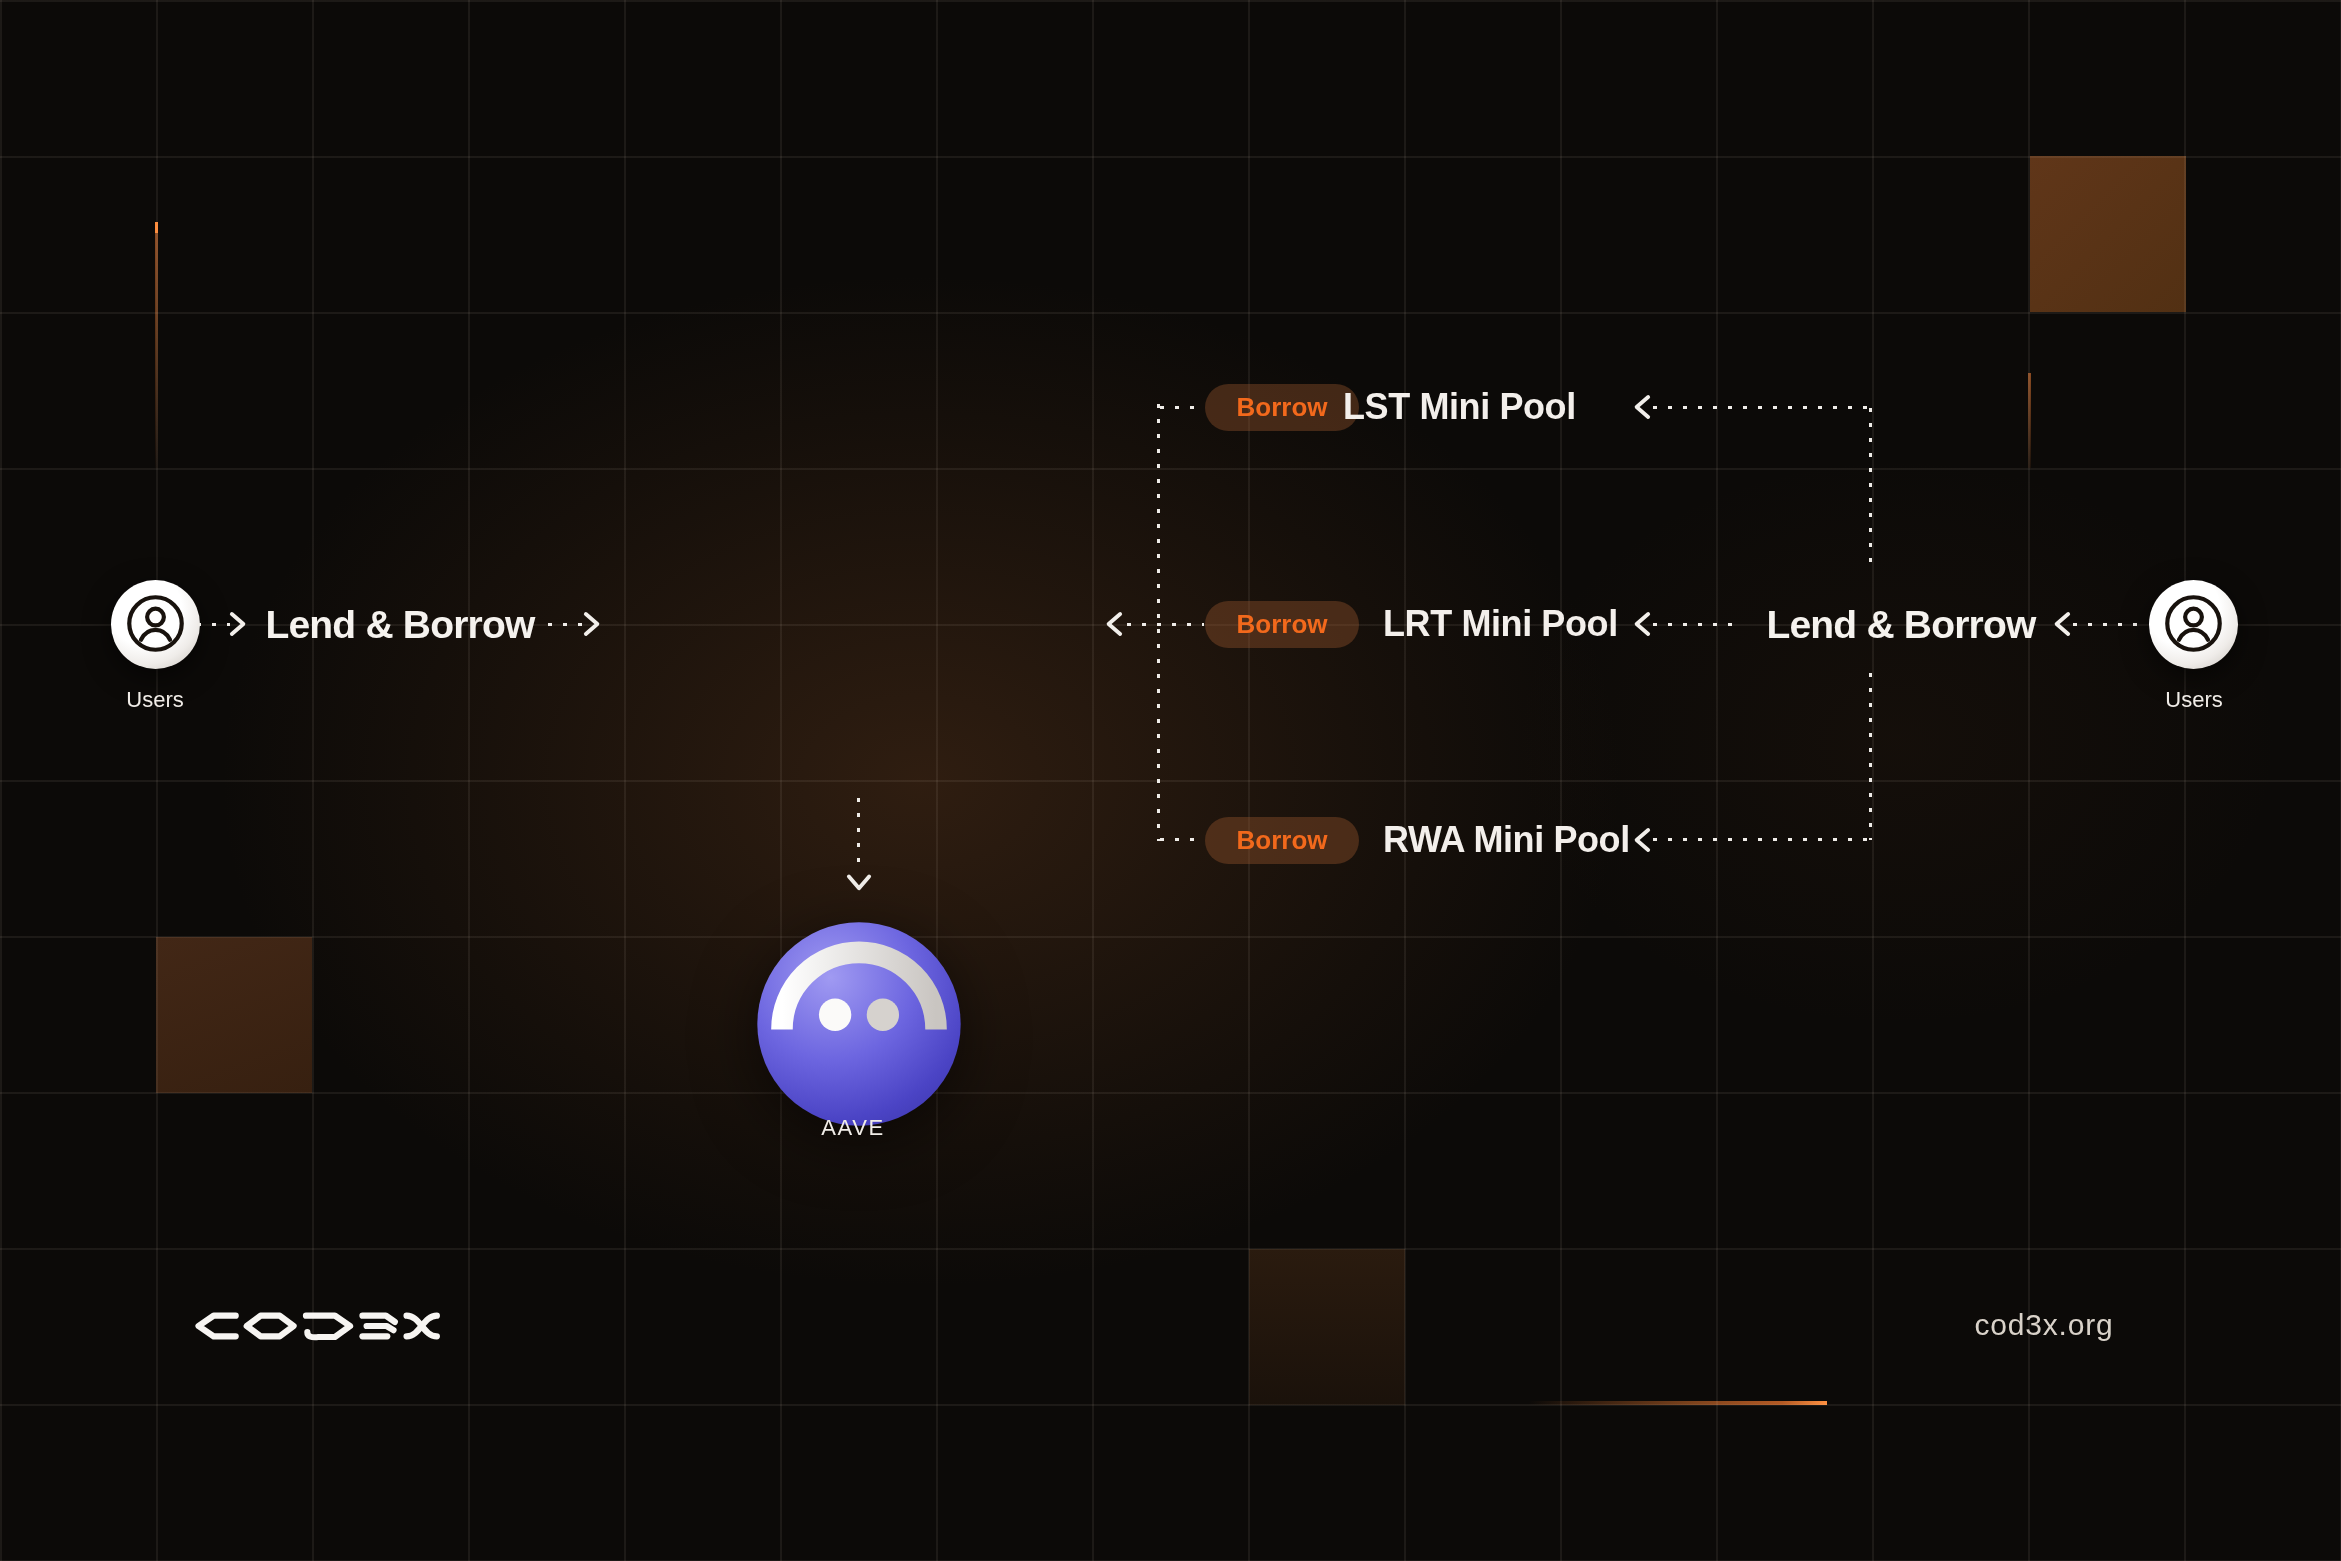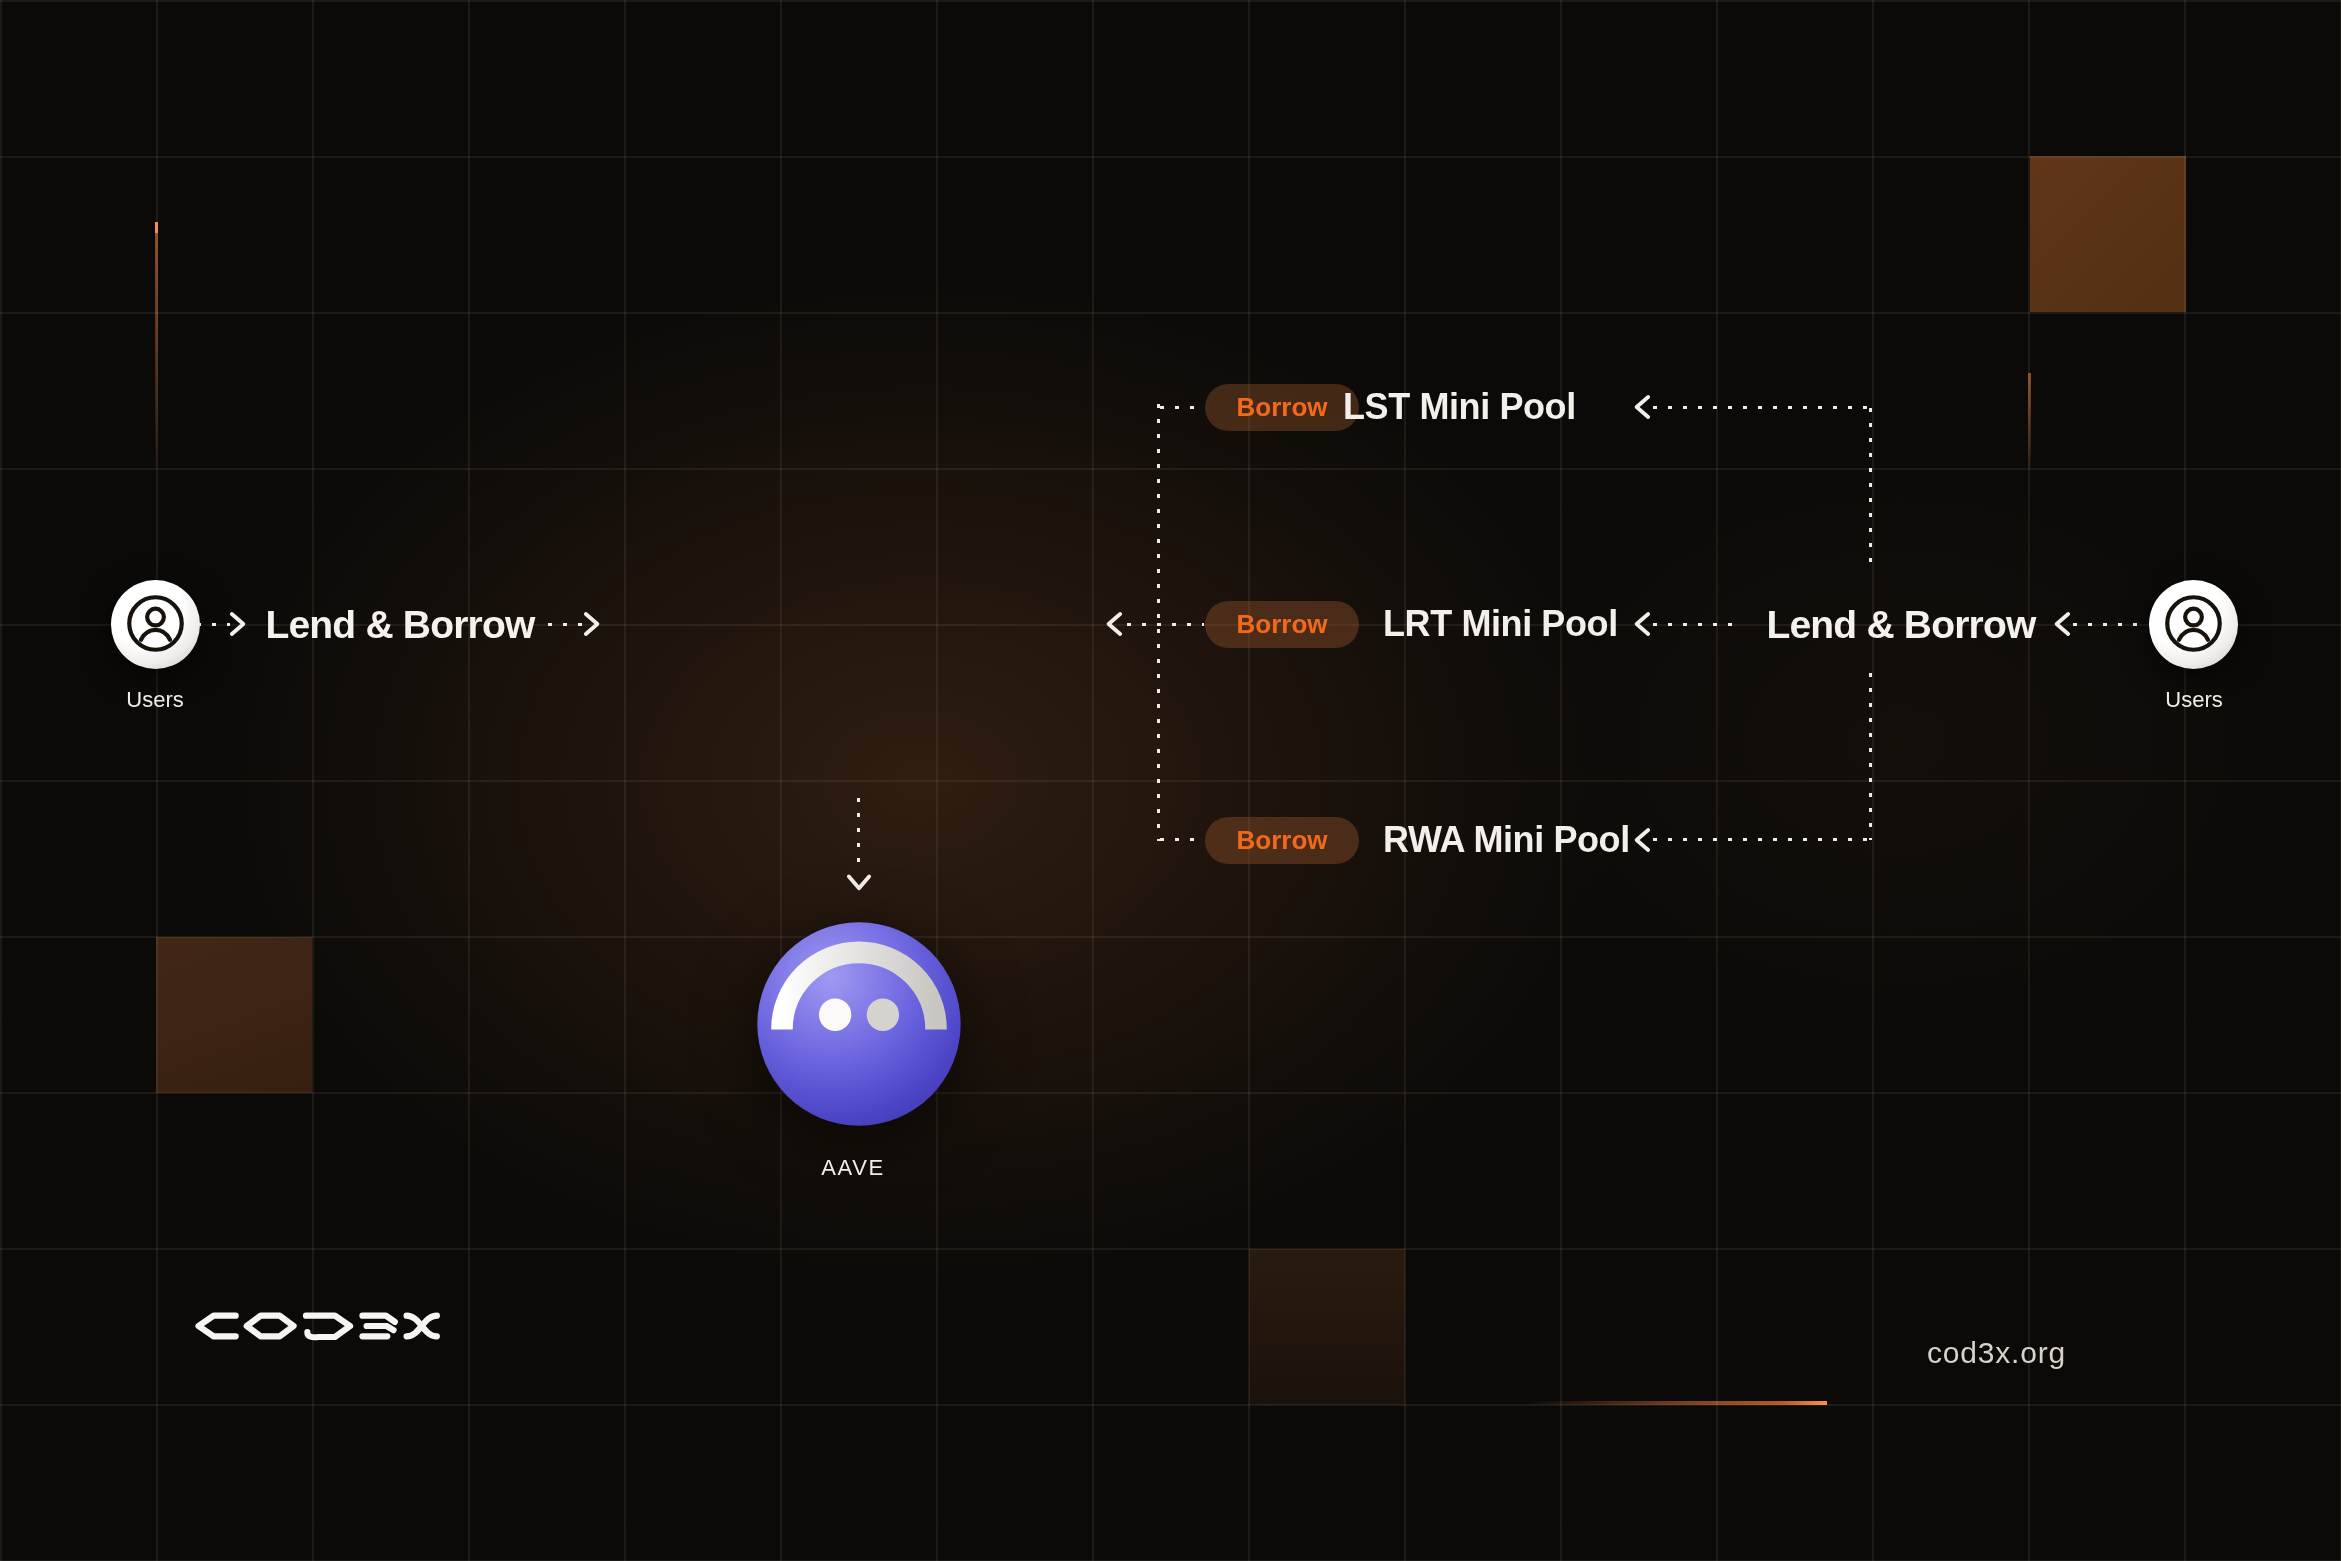--- a/index.html
+++ b/index.html
@@ -27,21 +27,21 @@
   .badge span{font-size:26px;font-weight:bold;letter-spacing:0;}
   .user-chip{width:89px;height:89px;border-radius:50%;
     background:radial-gradient(circle at 38% 32%, #ffffff 45%, #efece9 68%, #c2bcb5 100%);
     box-shadow:0 7.8px 26.5px rgba(0,0,0,0.55);display:flex;align-items:center;justify-content:center;}
   .core-box{background:
       repeating-linear-gradient(to right, rgba(255,255,255,0.09) 0 1.6px, transparent 1.6px 156px),
       repeating-linear-gradient(to bottom, rgba(255,255,255,0.09) 0 1.6px, transparent 1.6px 156px),
       linear-gradient(200deg,#786759 0%, #6b5c51 55%, #5d4f46 100%);
     border:1.6px solid rgba(255,255,255,0.20);box-sizing:border-box;
     display:flex;align-items:center;justify-content:center;}
-  .site-text{font-size:30px;color:#d9d2c9;letter-spacing:0.8px;line-height:34px;text-align:left;margin-top:28px;}
+  .site-text{font-size:30px;color:#d9d2c9;letter-spacing:0.8px;line-height:34px;text-align:center;}
 </style>
 </head>
 <body>
 
 <div class="stage">
 
   <div class="abs" style="left:2030px;top:156px;width:156px;height:156px;background:linear-gradient(135deg,#603619,#523013);"></div>
   <div class="abs" style="left:156px;top:937px;width:156px;height:156px;background:linear-gradient(160deg,#422716,#372010);"></div>
   <div class="abs" style="left:1249px;top:1249px;width:156px;height:156px;background:linear-gradient(180deg,rgba(112,66,30,0.30),rgba(78,45,20,0.22));"></div>
   <div class="abs" style="left:155px;top:222px;width:3.1px;height:246px;background:linear-gradient(to bottom,#ff8a38 0 11px,#8a4a22 11px,#5a3115 45%,rgba(60,32,16,0.12));"></div>
@@ -164,21 +164,21 @@
           <stop offset="0%" stop-color="#ffffff"></stop>
           <stop offset="100%" stop-color="#c9c5c1"></stop>
         </linearGradient>
       </defs>
       <circle cx="135" cy="135" r="132" fill="url(#sphere)"></circle>
       <path d="M35,142 A100,100 0 0 1 235,142" fill="none" stroke="url(#ghost)" stroke-width="28"></path>
       <circle cx="104" cy="123" r="21" fill="#fbfaf9"></circle>
       <circle cx="166" cy="123" r="21" fill="#d6d2ce"></circle>
     </svg>
   </div>
-  <div class="abs small-label" style="left:781px;top:1152px;width:144px;letter-spacing:1.6px;">AAVE</div>
+  <div class="abs small-label" style="left:781px;top:1112px;width:144px;letter-spacing:1.6px;">AAVE</div>
 
   <div class="abs" style="left:193px;top:1308px;width:248px;height:36px;" aria-label="COD3X">
     <svg width="248" height="36" viewBox="0 0 360 52" fill="none">
       <g stroke="#f7f5f2" stroke-width="9" stroke-linecap="round" stroke-linejoin="round">
         <path d="M62,11 H30 L8,26 L30,41 H62"></path>
         <path d="M98,11 H126 L146,26 L126,41 H98 L78,26 Z"></path>
         <path d="M166,35 Q166,44 182,42 H206 L228,26 L206,11 H164"></path>
         <path d="M246,11 H280 L293,20"></path>
         <path d="M252,26 H281 L291,32"></path>
         <path d="M246,41 H282"></path>

